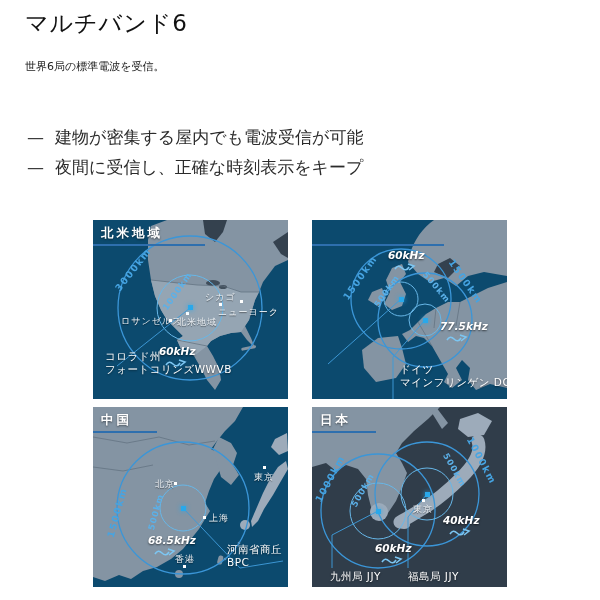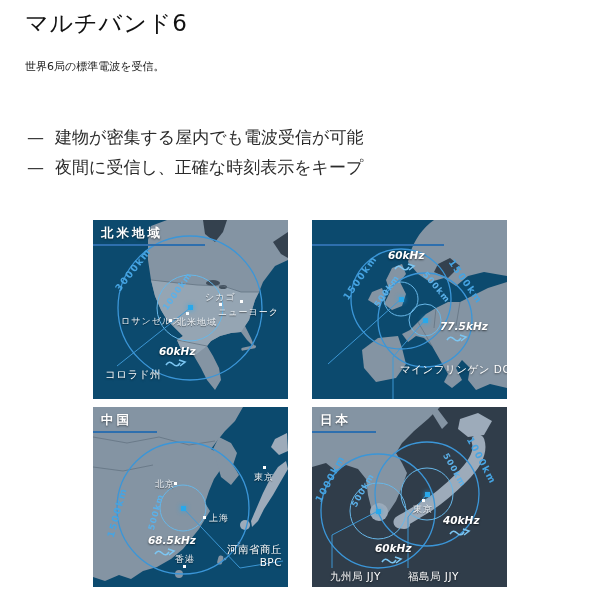--- a/index.html
+++ b/index.html
@@ -21,21 +21,21 @@
   .ptitle{position:absolute;left:8px;top:5px;color:#fff;font-size:12.5px;font-weight:bold;letter-spacing:3px;white-space:nowrap;text-shadow:0 1px 2px rgba(0,0,0,.5)}
   .pline{position:absolute;left:0;top:24px;height:2px;background:#2e6fae}
   .km{position:absolute;font-size:9.5px;font-weight:bold;color:#46a4e2;letter-spacing:1.5px;white-space:nowrap}
   .km.sm{font-size:8.5px;letter-spacing:1px;color:#5bb0e8}
   .freq{position:absolute;color:#fff;font-weight:bold;font-size:10.5px;font-style:italic;line-height:11px;white-space:nowrap;text-shadow:0 1px 2px rgba(0,0,0,.6)}
   .freq svg{display:block;margin:1px 0 0 6px}
   .city{position:absolute;font-size:9px;color:#eef2f6;letter-spacing:1px;white-space:nowrap;text-shadow:0 1px 1px rgba(0,0,0,.5)}
   .cdot{position:absolute;width:3px;height:3px;background:#fff;border-radius:0}
   .sdot{position:absolute;width:5px;height:5px;background:#29a8ea;box-shadow:0 0 5px #2aa8ea}
   .stn{position:absolute;color:#fff;font-size:10.5px;letter-spacing:.5px;line-height:13px;white-space:nowrap;text-shadow:0 1px 2px rgba(0,0,0,.5)}
-  .stn.right{text-align:right}
+  .stn.right{}
   
   .land{fill:#8494a3}
   .land2{fill:#97a6b4}
   .jland{fill:#9dabba}
   .sea{fill:#34414e}
   .brd{stroke:#5d6d7c;stroke-width:.8;fill:none;opacity:.85}
   .rngo{fill:none;stroke:#3b96d8;stroke-width:1.3}
   .rngi{fill:none;stroke:#67b7e8;stroke-width:1}
   .ldr{fill:none;stroke:#3e9ad8;stroke-width:1;opacity:.95}
 </style>
@@ -84,22 +84,23 @@
   <div class="city" style="left:84px;top:96px">北米地域</div>
   <div class="cdot" style="left:93px;top:92px"></div>
   <div class="sdot" style="left:95px;top:85px"></div>
   <div class="freq" style="left:66px;top:126px">
     <span>60kHz</span>
     <svg width="22" height="10" viewBox="0 0 22 10">
         <path d="M1,7 Q4,2 8,6 T15,5" fill="none" stroke="#7cc6f2" stroke-width="1.6"></path>
         <path d="M14,2 L20,4 L15,8" fill="none" stroke="#7cc6f2" stroke-width="1.6"></path>
       </svg>
   </div>
-  <div class="stn" style="left:12px;top:148px">
+  <div class="stn" style="left:12px;top:130px">
     <div>コロラド州</div>
+    <div>フォートコリンズWWVB</div>
   </div>
 </div>
 
 <div class="panel" style="left:312px;top:220px">
   <svg class="geo" width="195" height="179" viewBox="0 0 195 179">
     <path class="land" d="M96,42 C99,24 110,8 122,0 L195,0 L195,56 L172,52 L156,56 L144,66 L132,58 L118,62 L106,54 Z"></path>
     <path class="sea" d="M126,44 L138,38 L148,46 L136,58 L122,52 Z"></path>
     <path class="land" d="M195,62 L176,68 L160,76 L148,82 L136,82 L124,88 L114,94 L106,102 L98,110 L90,114 L96,122 L104,116 L112,118 L120,126 L128,140 L136,154 L132,162 L140,168 L150,160 L144,148 L150,140 L158,148 L156,160 L164,170 L178,164 L195,168 Z"></path>
     <path class="land" d="M86,116 L66,118 L50,130 L52,148 L64,162 L84,158 L94,144 L90,128 Z"></path>
     <path class="land" d="M80,48 L90,44 L94,54 L88,62 L94,74 L90,86 L80,90 L72,84 L78,72 L74,60 Z"></path>
@@ -127,20 +128,21 @@
       </svg>
   </div>
   <div class="freq" style="left:128px;top:101px">
     <span>77.5kHz</span>
     <svg width="22" height="10" viewBox="0 0 22 10">
         <path d="M1,7 Q4,2 8,6 T15,5" fill="none" stroke="#7cc6f2" stroke-width="1.6"></path>
         <path d="M14,2 L20,4 L15,8" fill="none" stroke="#7cc6f2" stroke-width="1.6"></path>
       </svg>
   </div>
   <div class="stn" style="left:88px;top:143px">
+    <div>ドイツ</div>
     <div>マインフリンゲン DCF77</div>
   </div>
 </div>
 
 <div class="panel" style="left:93px;top:407px;height:180px">
   <svg class="geo" width="195" height="180" viewBox="0 0 195 180">
     <path class="land" d="M0,0 L150,0 L142,14 L132,24 L124,34 L118,42 L128,48 L136,54 L128,62 L121,72 L116,84 L112,96 L117,104 L112,112 L106,122 L98,132 L90,142 L78,152 L64,160 L50,164 L38,172 L26,168 L12,174 L0,170 Z"></path>
     <path class="land" d="M126,30 L138,36 L144,46 L140,58 L146,68 L138,78 L128,70 L124,56 L120,42 Z"></path>
     <path class="jland" d="M158,114 L164,100 L170,86 L177,72 L185,60 L193,54 L195,62 L188,74 L180,88 L171,102 L165,114 L159,120 Z"></path>
     <path class="jland" d="M182,32 L194,26 L195,44 L186,48 L178,40 Z"></path>

